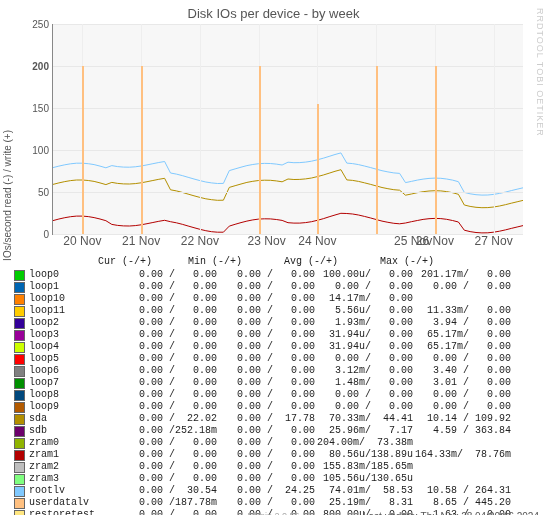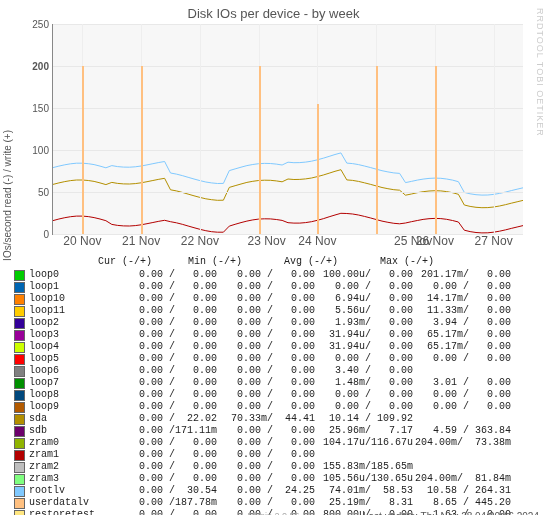--- a/index.html
+++ b/index.html
@@ -224,21 +224,20 @@
           <div class="col">0.00 /   0.00</div>
           <div class="col">0.00 /   0.00</div>
           <div class="col">0.00 /   0.00</div>
           <div class="col">0.00 /   0.00</div>
         </div>
         <div class="legend-row">
           <div class="swatch" style="background: rgb(255, 128, 0);"></div>
           <div class="dev-name">loop10</div>
           <div class="col">0.00 /   0.00</div>
           <div class="col">0.00 /   0.00</div>
-          <div class="col">6.94u/   0.00</div>
           <div class="col">14.17m/   0.00</div>
         </div>
         <div class="legend-row">
           <div class="swatch" style="background: rgb(255, 204, 0);"></div>
           <div class="dev-name">loop11</div>
           <div class="col">0.00 /   0.00</div>
           <div class="col">0.00 /   0.00</div>
           <div class="col">5.56u/   0.00</div>
           <div class="col">11.33m/   0.00</div>
         </div>
@@ -272,20 +271,21 @@
           <div class="col">0.00 /   0.00</div>
           <div class="col">0.00 /   0.00</div>
           <div class="col">0.00 /   0.00</div>
           <div class="col">0.00 /   0.00</div>
         </div>
         <div class="legend-row">
           <div class="swatch" style="background: rgb(128, 128, 128);"></div>
           <div class="dev-name">loop6</div>
           <div class="col">0.00 /   0.00</div>
           <div class="col">0.00 /   0.00</div>
+          <div class="col">3.12m/   0.00</div>
           <div class="col">3.40 /   0.00</div>
         </div>
         <div class="legend-row">
           <div class="swatch" style="background: rgb(0, 143, 0);"></div>
           <div class="dev-name">loop7</div>
           <div class="col">0.00 /   0.00</div>
           <div class="col">0.00 /   0.00</div>
           <div class="col">1.48m/   0.00</div>
           <div class="col">3.01 /   0.00</div>
         </div>
@@ -302,59 +302,60 @@
           <div class="dev-name">loop9</div>
           <div class="col">0.00 /   0.00</div>
           <div class="col">0.00 /   0.00</div>
           <div class="col">0.00 /   0.00</div>
           <div class="col">0.00 /   0.00</div>
         </div>
         <div class="legend-row">
           <div class="swatch" style="background: rgb(179, 143, 0);"></div>
           <div class="dev-name">sda</div>
           <div class="col">0.00 /  22.02</div>
+          <div class="col">0.00 /  17.78</div>
           <div class="col">70.33m/  44.41</div>
           <div class="col">10.14 / 109.92</div>
         </div>
         <div class="legend-row">
           <div class="swatch" style="background: rgb(107, 0, 107);"></div>
           <div class="dev-name">sdb</div>
-          <div class="col">0.00 /171.11m</div>
+          <div class="col">0.00 /252.18m</div>
           <div class="col">0.00 /   0.00</div>
           <div class="col">25.96m/   7.17</div>
           <div class="col">4.59 / 363.84</div>
         </div>
         <div class="legend-row">
           <div class="swatch" style="background: rgb(143, 179, 0);"></div>
           <div class="dev-name">zram0</div>
           <div class="col">0.00 /   0.00</div>
           <div class="col">0.00 /   0.00</div>
-          <div class="col">104.17u/116.67u</div>
           <div class="col">204.00m/  73.38m</div>
         </div>
         <div class="legend-row">
           <div class="swatch" style="background: rgb(179, 0, 0);"></div>
           <div class="dev-name">zram1</div>
           <div class="col">0.00 /   0.00</div>
           <div class="col">0.00 /   0.00</div>
+          <div class="col">80.56u/138.89u</div>
+          <div class="col">164.33m/  78.76m</div>
         </div>
         <div class="legend-row">
           <div class="swatch" style="background: rgb(190, 190, 190);"></div>
           <div class="dev-name">zram2</div>
           <div class="col">0.00 /   0.00</div>
           <div class="col">0.00 /   0.00</div>
           <div class="col">155.83m/185.65m</div>
         </div>
         <div class="legend-row">
           <div class="swatch" style="background: rgb(128, 255, 128);"></div>
           <div class="dev-name">zram3</div>
           <div class="col">0.00 /   0.00</div>
           <div class="col">0.00 /   0.00</div>
           <div class="col">105.56u/130.65u</div>
-          <div class="col">204.00m/  81.84m</div>
         </div>
         <div class="legend-row">
           <div class="swatch" style="background: rgb(128, 201, 255);"></div>
           <div class="dev-name">rootlv</div>
           <div class="col">0.00 /  30.54</div>
           <div class="col">0.00 /  24.25</div>
           <div class="col">74.01m/  58.53</div>
           <div class="col">10.58 / 264.31</div>
         </div>
         <div class="legend-row">

